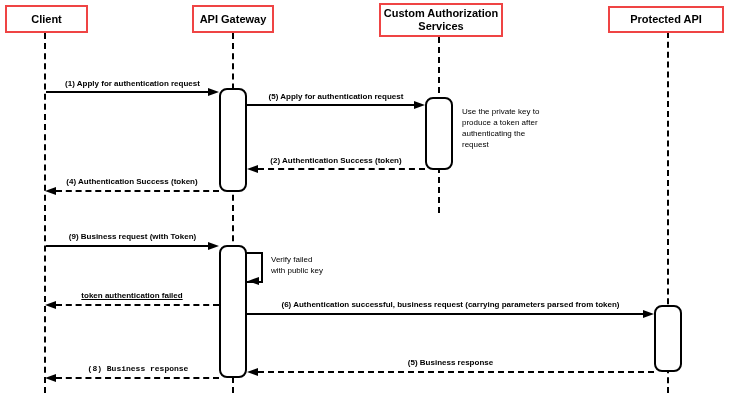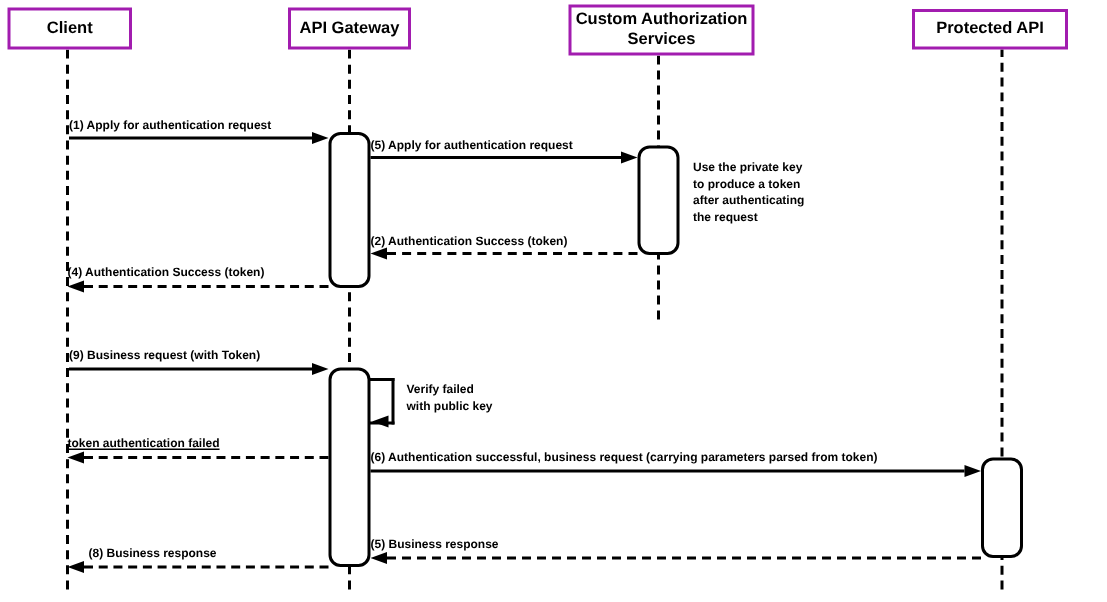--- a/index.html
+++ b/index.html
@@ -7,21 +7,21 @@
     position: relative;
     width: 738px;
     height: 401px;
     background: #ffffff;
     font-family: "Liberation Sans", sans-serif;
     overflow: hidden;
   }
   .participant {
     position: absolute;
     box-sizing: border-box;
-    border: 2px solid #a21caf;
+    border: 2px solid #ef4444;
     background: #ffffff;
     display: flex;
     align-items: center;
     justify-content: center;
     text-align: center;
     font-weight: 700;
     font-size: 11px;
     line-height: 13px;
     color: #000000;
   }
@@ -50,28 +50,28 @@
     border-top: 4px solid transparent;
     border-bottom: 4px solid transparent;
   }
   .arrow.right { border-left: 11px solid #000000; }
   .arrow.left  { border-right: 11px solid #000000; }
   .msg-label {
     position: absolute;
     font-size: 8px;
     font-weight: 700;
     color: #000000;
-    text-align: left;
+    text-align: center;
     white-space: nowrap;
     line-height: 11px;
   }
   .free-label {
     position: absolute;
     font-size: 8px;
-    font-weight: 700;
+    font-weight: 400;
     color: #000000;
     line-height: 11px;
     text-align: left;
     white-space: normal;
   }
   .self-loop {
     position: absolute;
     box-sizing: border-box;
     border: 2px solid #000000;
     border-left: none;
@@ -90,21 +90,21 @@
 
   <div class="participant" style="left:5px; top:5px; width:83px; height:28px;">
     <span>Client</span>
   </div>
   <div class="participant" style="left:192px; top:5px; width:82px; height:28px;">
     <span>API Gateway</span>
   </div>
   <div class="participant" style="left:379px; top:3px; width:124px; height:34px;">
     <span>Custom Authorization Services</span>
   </div>
-  <div class="participant" style="left:608px; top:6px; width:104px; height:27px;">
+  <div class="participant" style="left:608px; top:6px; width:116px; height:27px;">
     <span>Protected API</span>
   </div>
 
   <div class="activation" style="left:219px; top:88px; height:104px;"></div>
   <div class="activation" style="left:425px; top:97px; height:73px;"></div>
   <div class="activation" style="left:219px; top:245px; height:133px;"></div>
   <div class="activation" style="left:654px; top:305px; height:67px;"></div>
 
   <div>
     <div class="msg-label" style="left:46px; top:78px; width:173px;">(1) Apply for authentication request</div>
@@ -155,20 +155,20 @@
     <div class="arrow right" style="left:643px; top:310px;"></div>
   </div>
 
   <div>
     <div class="msg-label" style="left:247px; top:357px; width:407px;">(5) Business response</div>
     <div class="msg-line dashed" style="left:258px; top:371px; width:396px;"></div>
     <div class="arrow left" style="left:247px; top:368px;"></div>
   </div>
 
   <div>
-    <div class="msg-label" style="left:59px; top:363px; width:192px;">(8) Business response</div>
+    <div class="msg-label" style="left:42px; top:363px; width:192px;font-family:Liberation Mono, monospace;">(8) Business response</div>
     <div class="msg-line dashed" style="left:56px; top:377px; width:163px;"></div>
     <div class="arrow left" style="left:45px; top:374px;"></div>
   </div>
 
   <div class="free-label" style="left:462px; top:106px; width:78px;">Use the private key to produce a token after authenticating the request</div>
 
 </div>
 
 </body></html>

